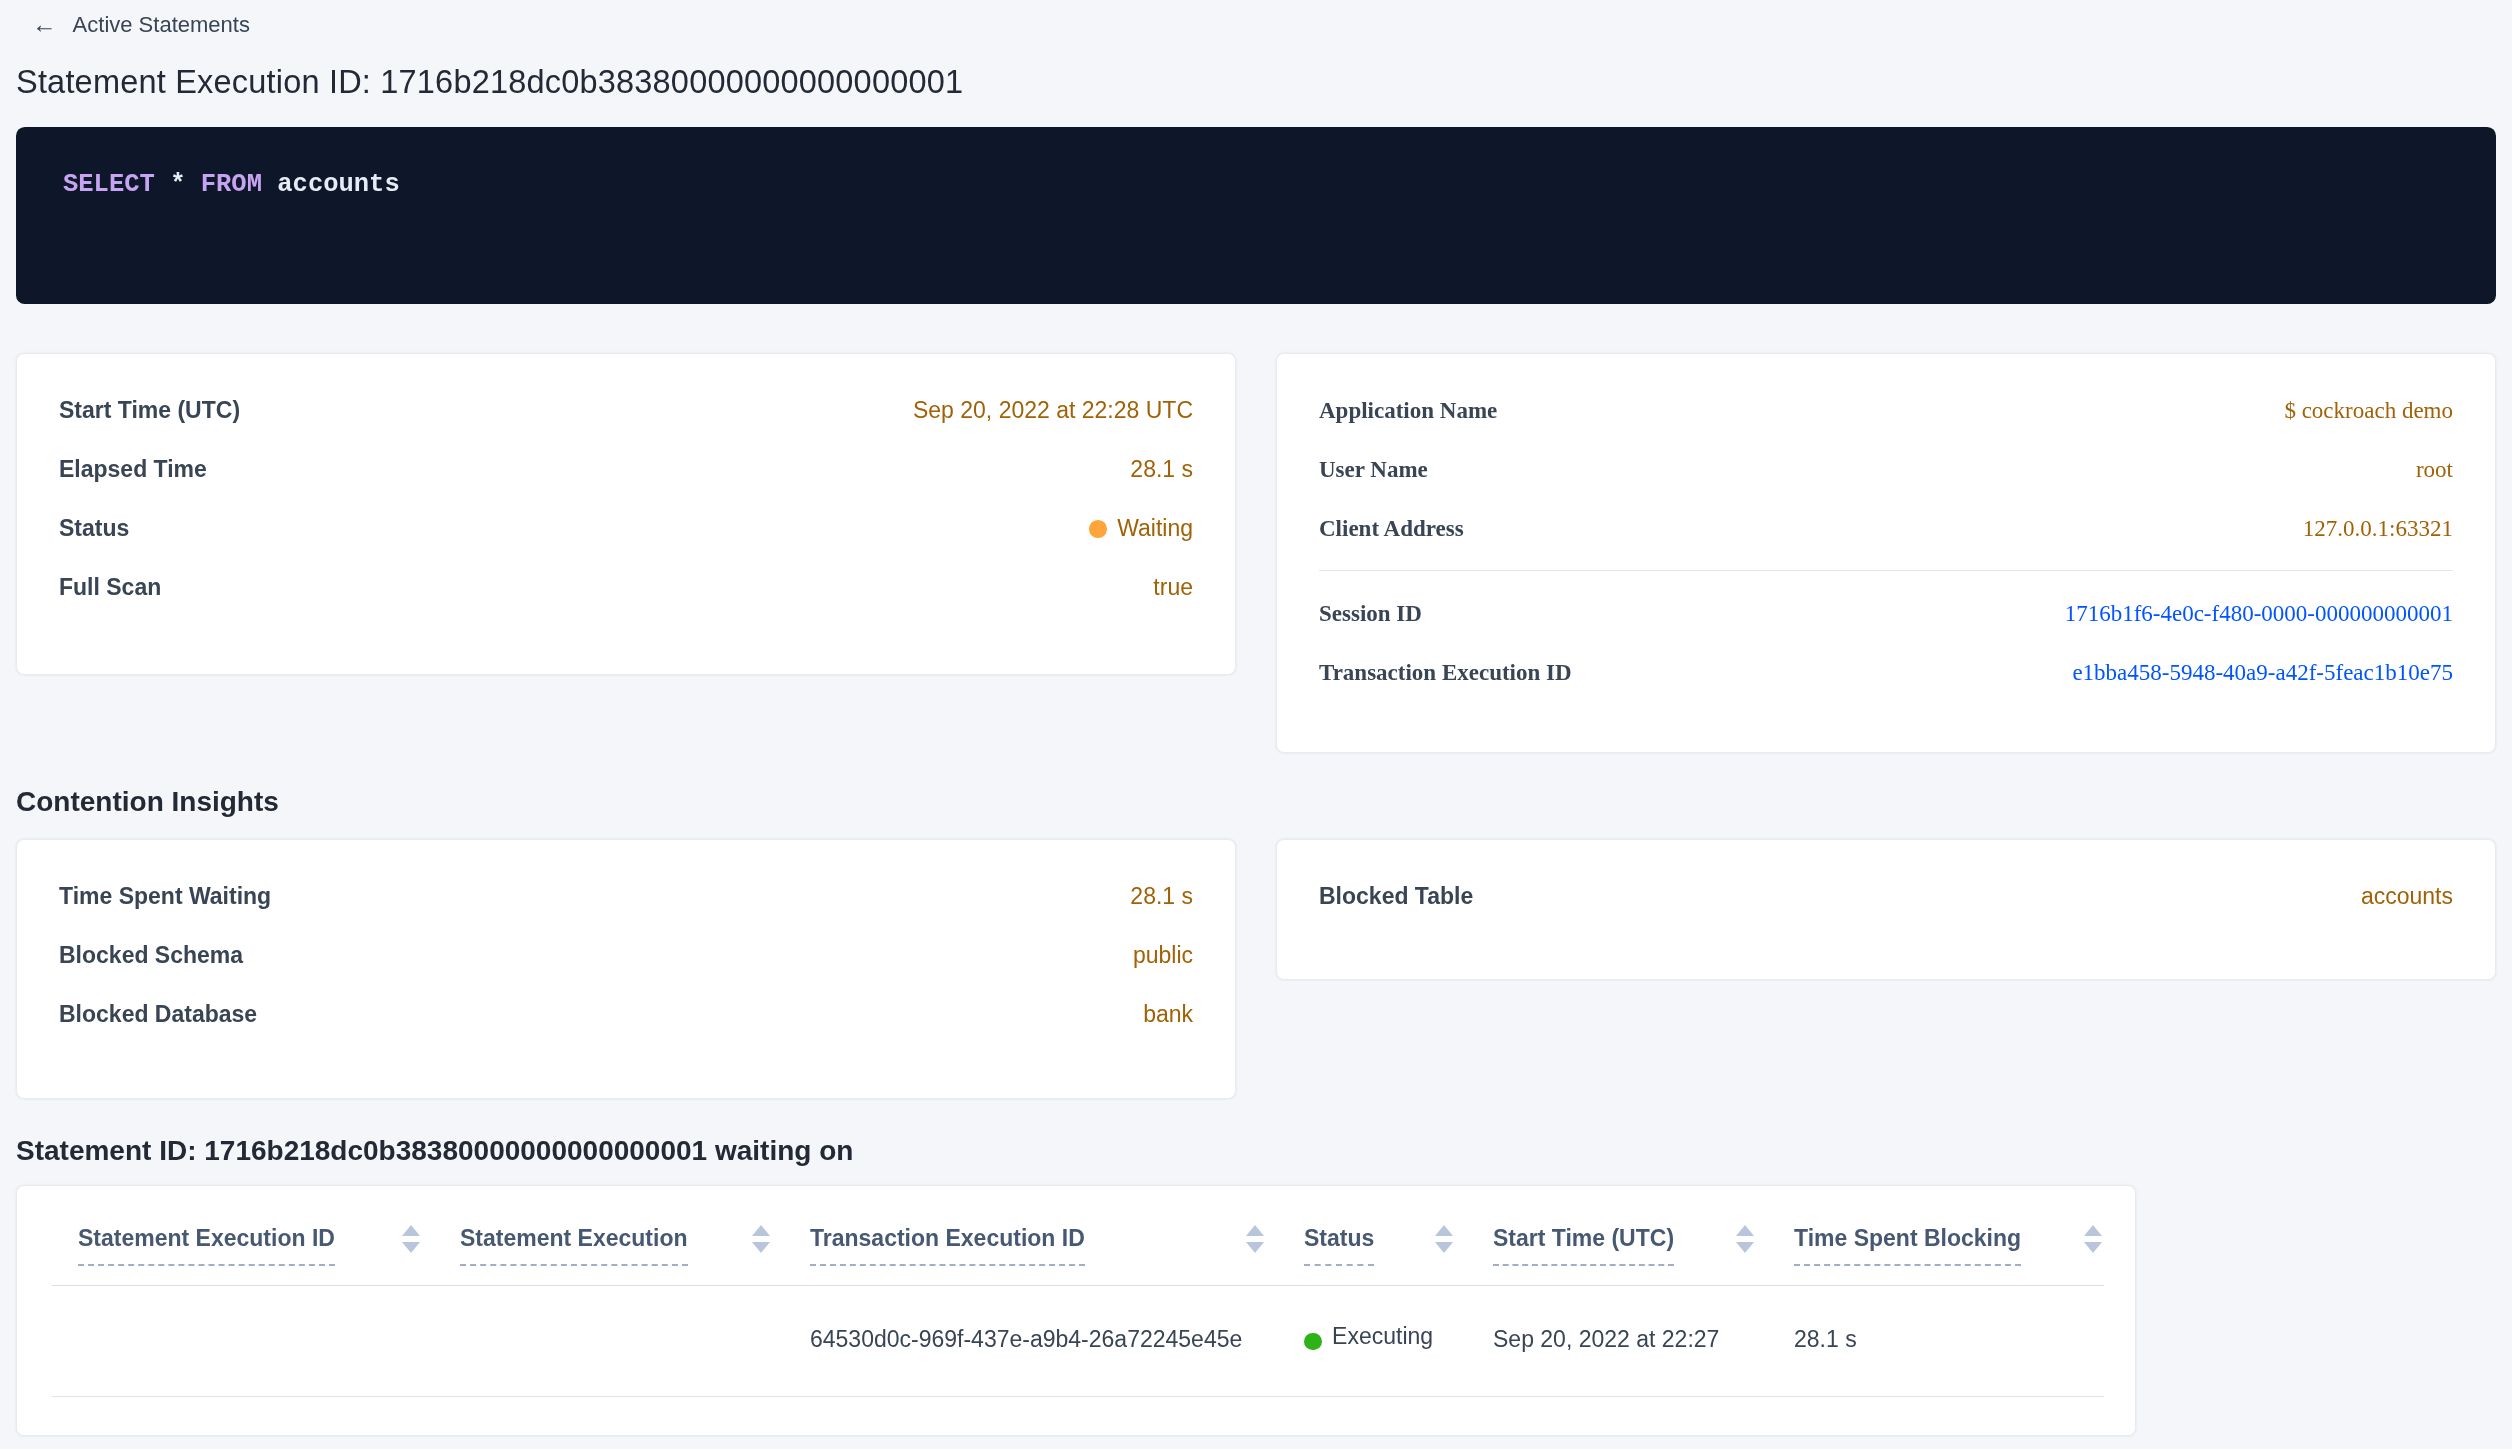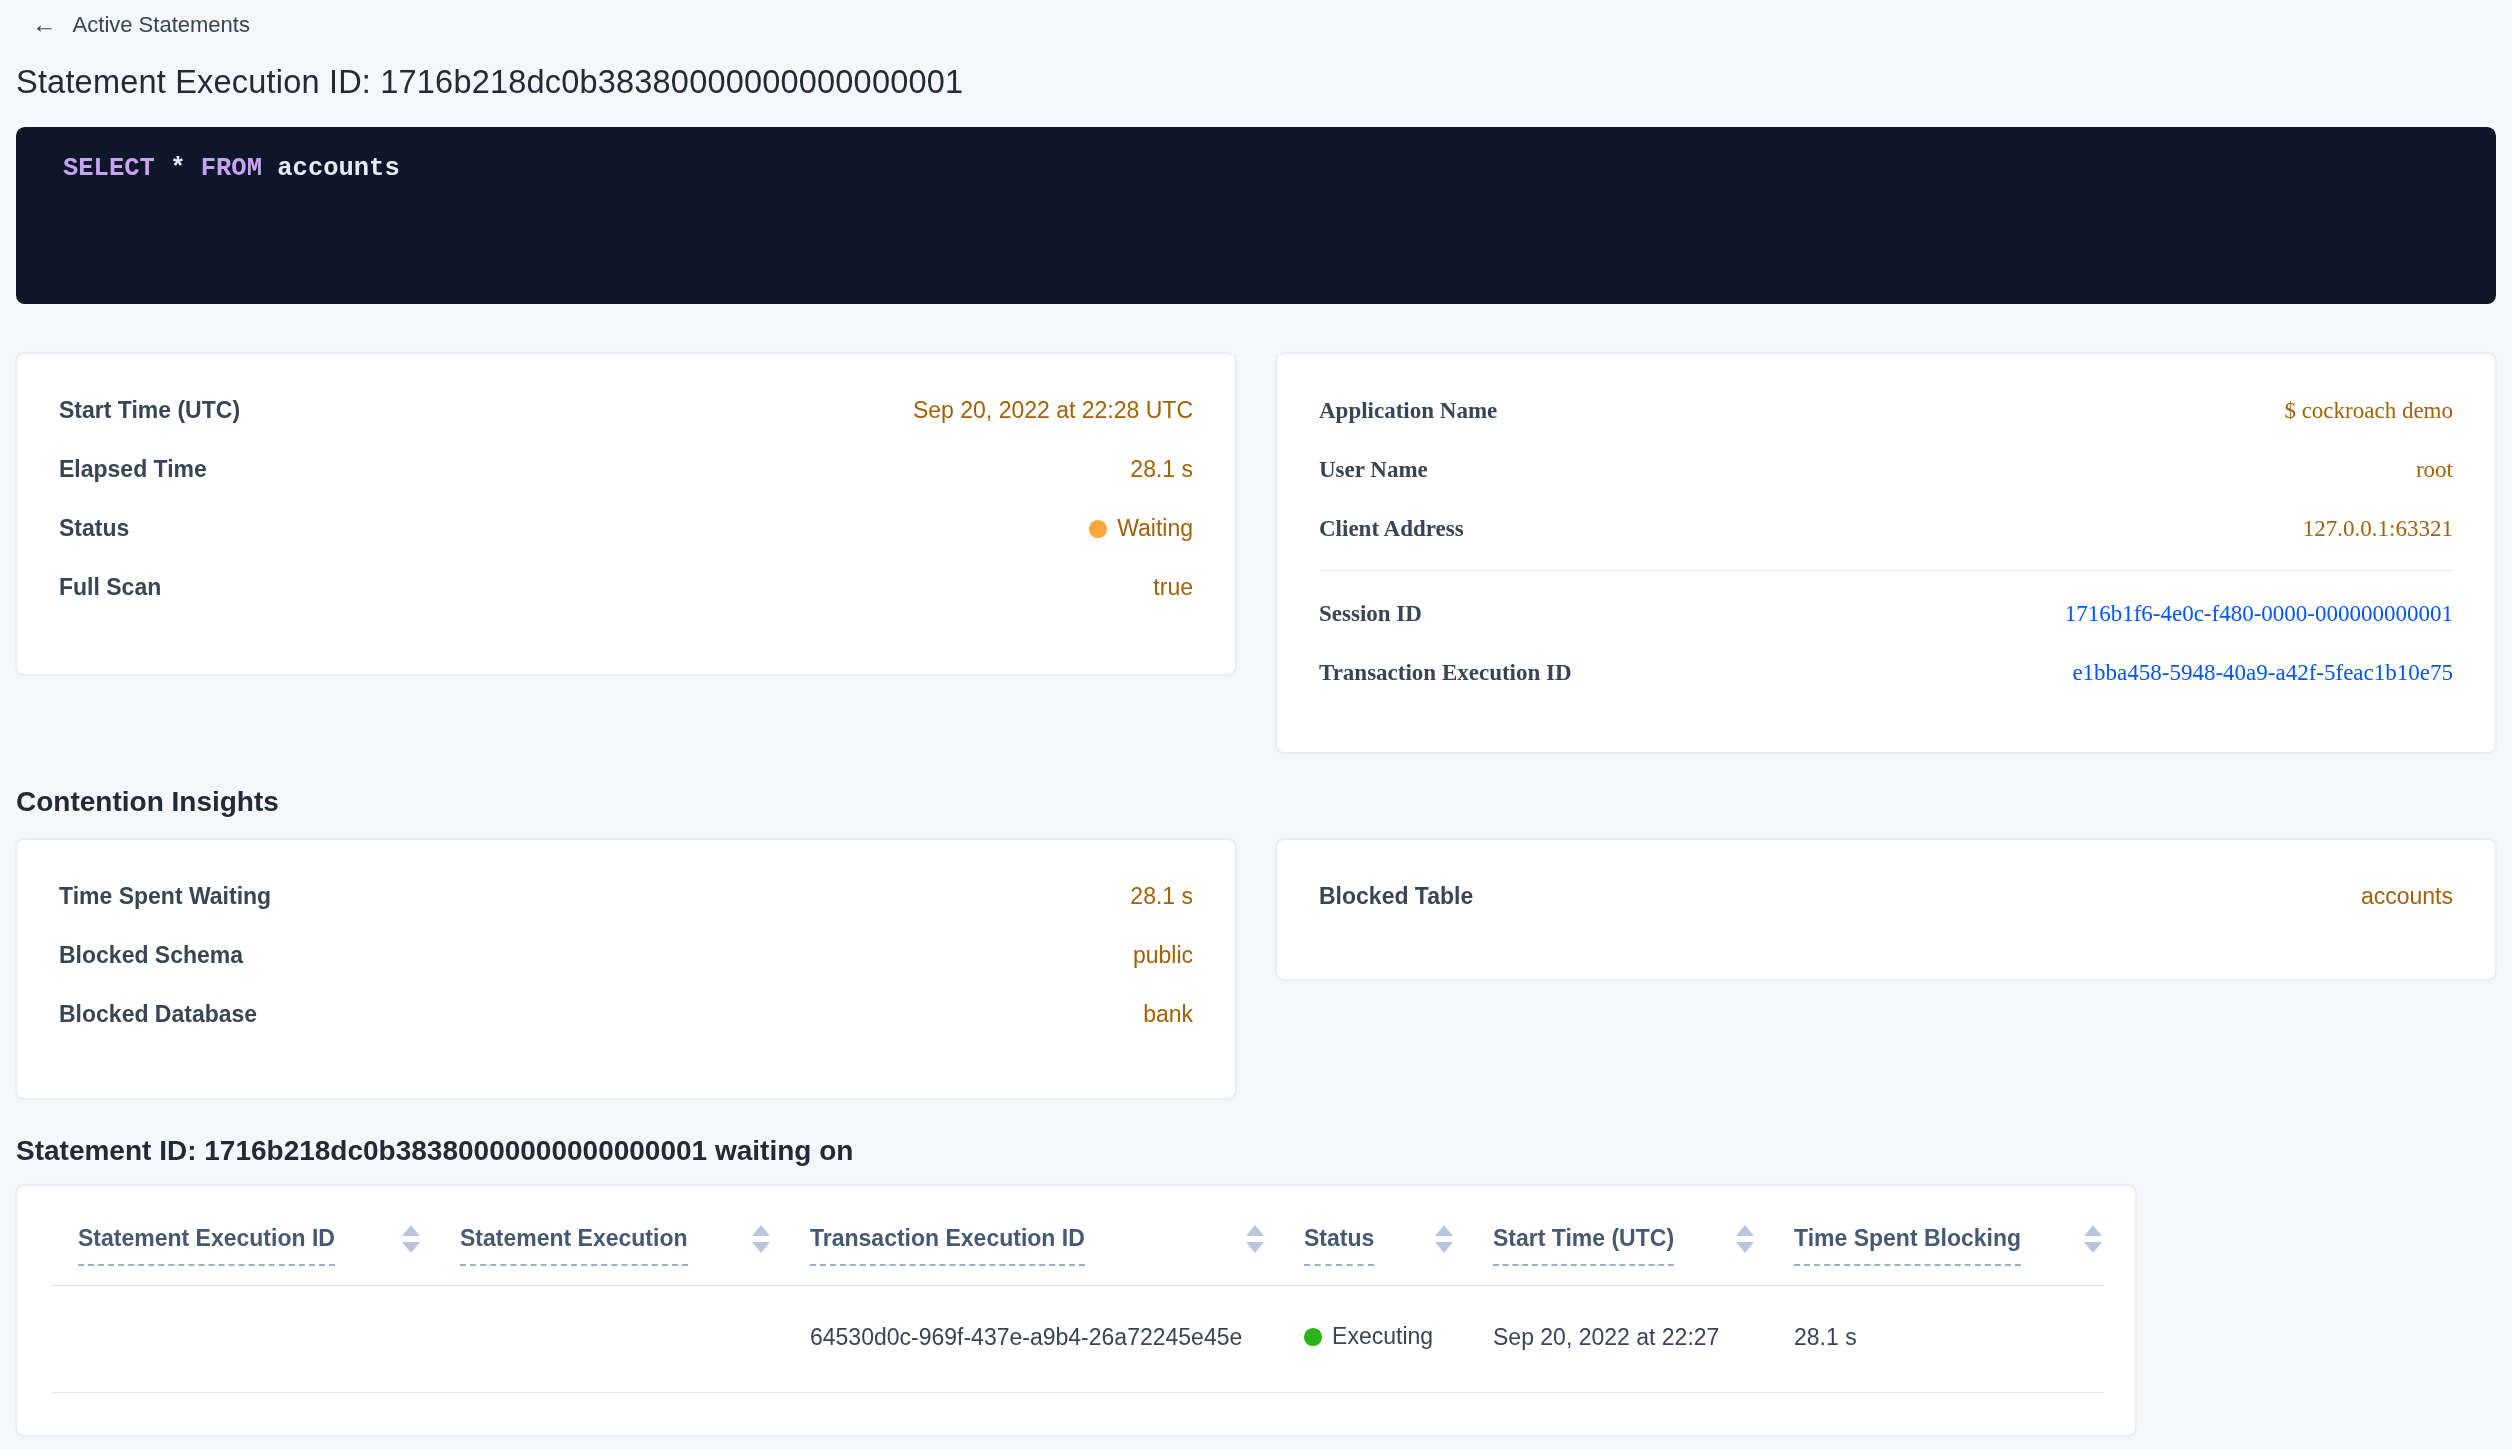--- a/index.html
+++ b/index.html
@@ -27,21 +27,21 @@
     font-size: 32.5px; font-weight: 400; color: #242a35;
     letter-spacing: 0.2px;
   }
 
   
   .sql-box {
     margin: 26px 16px 0;
     height: 177px;
     background: var(--sql-bg, #0e1729);
     border-radius: 8.8px;
-    padding: 25px 47px;
+    padding: 41px 47px;
   }
   .sql-code {
     font-family: "Liberation Mono", "DejaVu Sans Mono", monospace;
     font-size: 25.5px; font-weight: 600;
     white-space: pre;
     line-height: 1.3;
   }
   .tok-kw { color: var(--sql-keyword, #c7a4f1); }
   .tok-plain { color: var(--sql-text, #e6ecf5); }
 
@@ -133,21 +133,21 @@
     width: 0; height: 0;
     border-left: 9.7px solid transparent; border-right: 9.7px solid transparent;
     border-top: 11.4px solid #b9c5da;
   }
   .waiting-table td {
     padding: 37px 0 40px;
     border-bottom: 1.3px solid #dde3ec;
     font-size: 23px; color: #394455;
     vertical-align: middle;
   }
-  .status-cell { display: inline-flex; align-items: center; }
+  .status-cell { display: inline-flex; align-items: flex-end; }
 </style>
 </head>
 <body>
 
 <div class="page">
 
   <div class="back-row">
     <span class="back-arrow">←</span>
     <span>Active Statements</span>
   </div>

